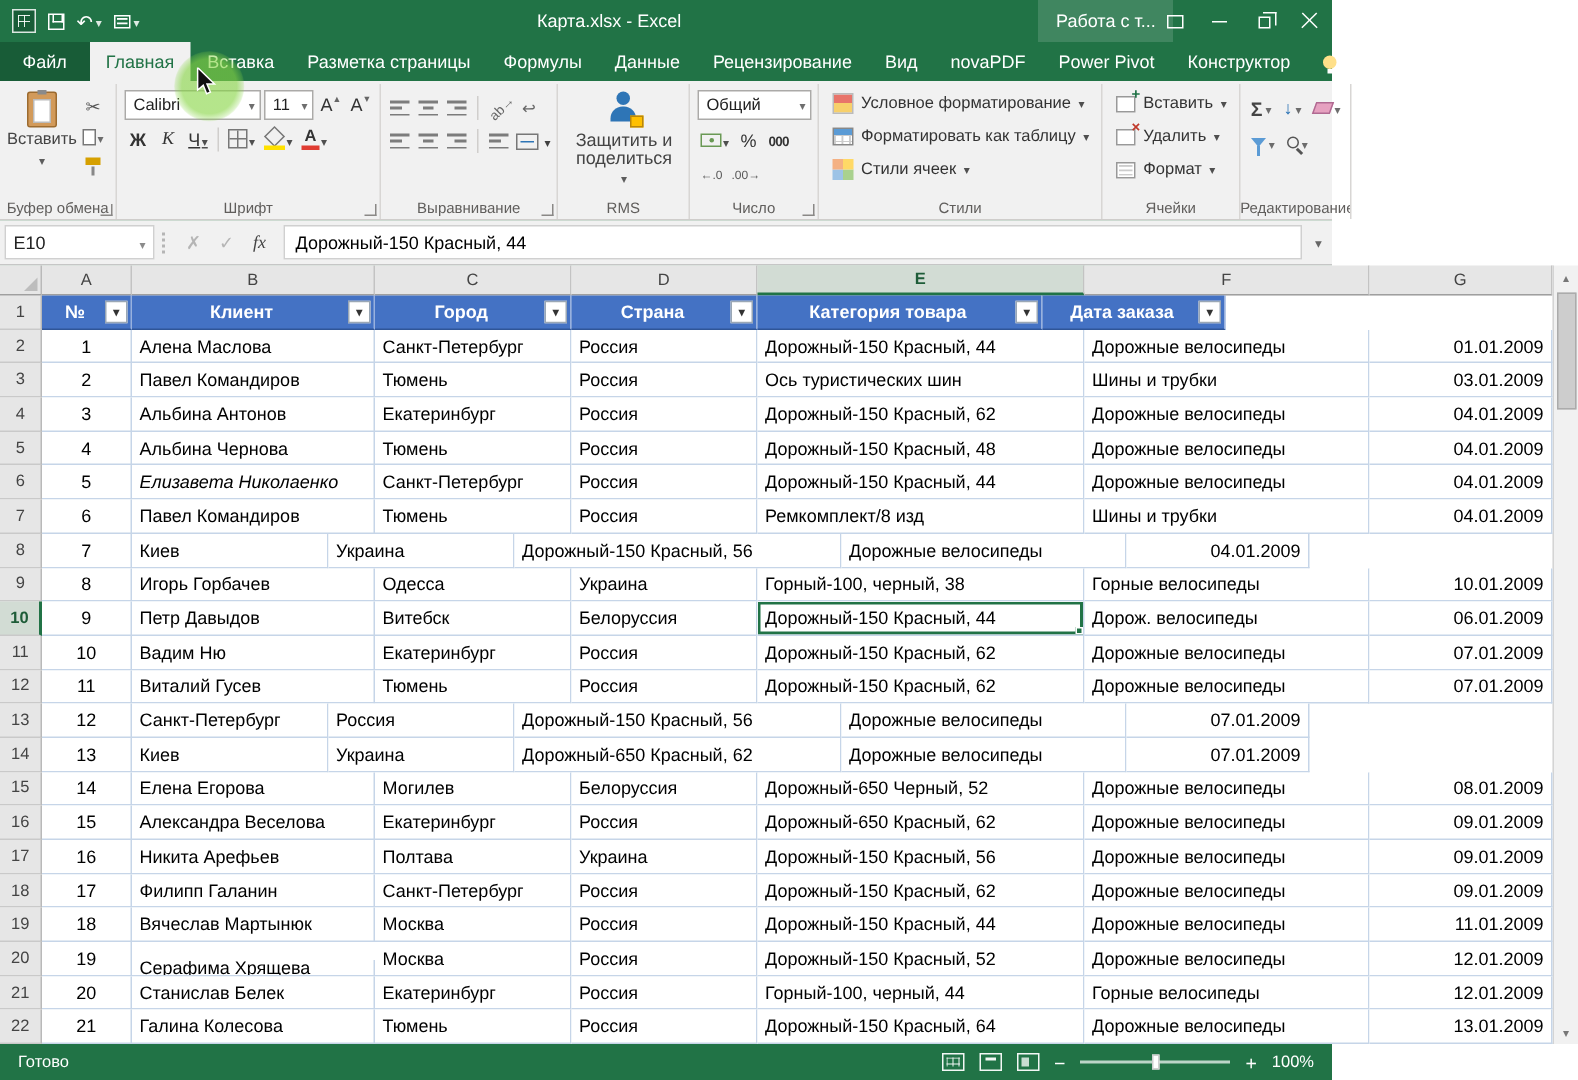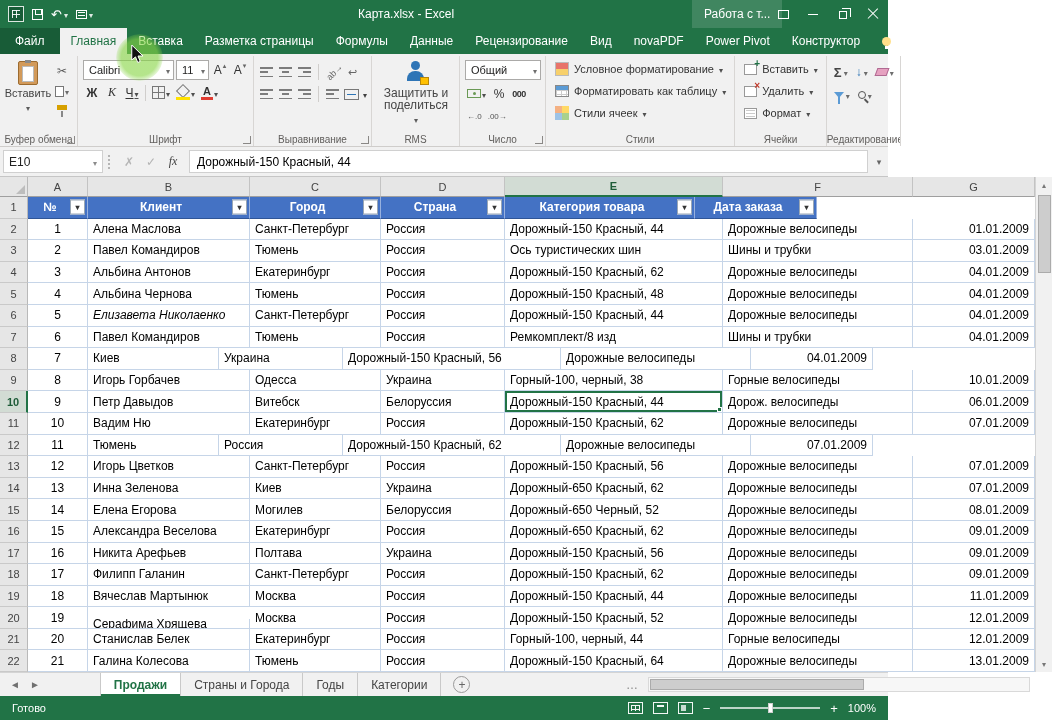--- a/index.html
+++ b/index.html
@@ -808,20 +808,23 @@
           </div>
           <div class="dcell cr" style="width: 122px;">
             <span>07.01.2009</span>
           </div>
         </div>
         <div class="gridrow">
           <div class="rowhdr" style="width: 28px;">12</div>
           <div class="dcell ca" style="width: 60px;">
             <span>11</span>
           </div>
+          <div class="dcell" style="width: 162px;">
+            <span>Виталий Гусев</span>
+          </div>
           <div class="dcell" style="width: 131px;">
             <span>Тюмень</span>
           </div>
           <div class="dcell" style="width: 124px;">
             <span>Россия</span>
           </div>
           <div class="dcell" style="width: 218px;">
             <span>Дорожный-150 Красный, 62</span>
           </div>
           <div class="dcell" style="width: 190px;">
@@ -829,46 +832,40 @@
           </div>
           <div class="dcell cr" style="width: 122px;">
             <span>07.01.2009</span>
           </div>
         </div>
         <div class="gridrow">
           <div class="rowhdr" style="width: 28px;">13</div>
           <div class="dcell ca" style="width: 60px;">
             <span>12</span>
           </div>
-          <div class="dcell" style="width: 162px;">
-            <span>Игорь Цветков</span>
-          </div>
           <div class="dcell" style="width: 131px;">
             <span>Санкт-Петербург</span>
           </div>
           <div class="dcell" style="width: 124px;">
             <span>Россия</span>
           </div>
           <div class="dcell" style="width: 218px;">
             <span>Дорожный-150 Красный, 56</span>
           </div>
           <div class="dcell" style="width: 190px;">
             <span>Дорожные велосипеды</span>
           </div>
           <div class="dcell cr" style="width: 122px;">
             <span>07.01.2009</span>
           </div>
         </div>
         <div class="gridrow">
           <div class="rowhdr" style="width: 28px;">14</div>
           <div class="dcell ca" style="width: 60px;">
             <span>13</span>
-          </div>
-          <div class="dcell" style="width: 162px;">
-            <span>Инна Зеленова</span>
           </div>
           <div class="dcell" style="width: 131px;">
             <span>Киев</span>
           </div>
           <div class="dcell" style="width: 124px;">
             <span>Украина</span>
           </div>
           <div class="dcell" style="width: 218px;">
             <span>Дорожный-650 Красный, 62</span>
           </div>
@@ -1073,37 +1070,20 @@
         </div>
       </div>
     <div class="vscroll">
       <span class="vs-arrow up"></span>
       <span class="vs-thumb"></span>
       <span class="vs-space"></span>
       <span class="vs-arrow down"></span>
     </div>
   </div>
 
-  <div class="sheetbar">
-    <div class="snav">
-      <span class="sarr left"></span>
-      <span class="sarr right"></span>
-    </div>
-    <div class="stabs" id="stabs">
-        <div class="stab active">Продажи</div>
-        <div class="stab">Страны и Города</div>
-        <div class="stab">Годы</div>
-        <div class="stab">Категории</div>
-      </div>
-    <div class="addsheet"></div>
-    <div class="sdots"></div>
-    <div class="hscroll">
-        <span class="hthumb"></span>
-      </div>
-  </div>
 
   <div class="statusbar">
     <span>Готово</span>
     <div class="sb-right">
       <span class="vicon v1"></span>
       <span class="vicon v2"></span>
       <span class="vicon v3"></span>
       <span class="zminus"></span>
       <span class="ztrack">
           <span class="ztick"></span>

